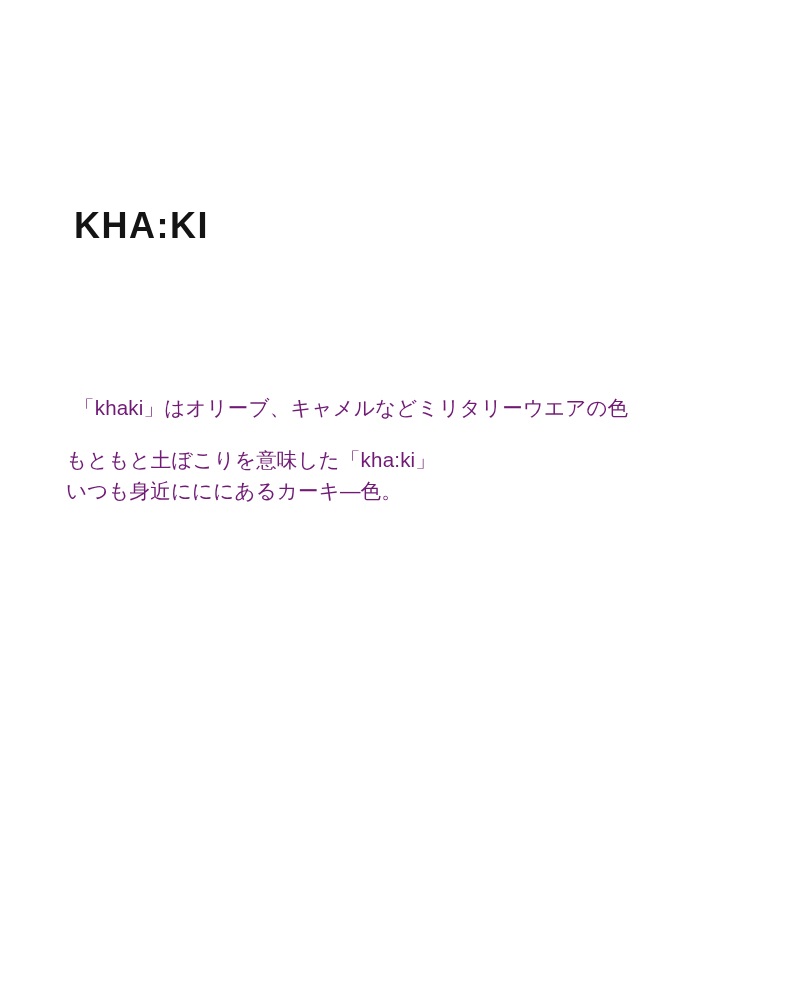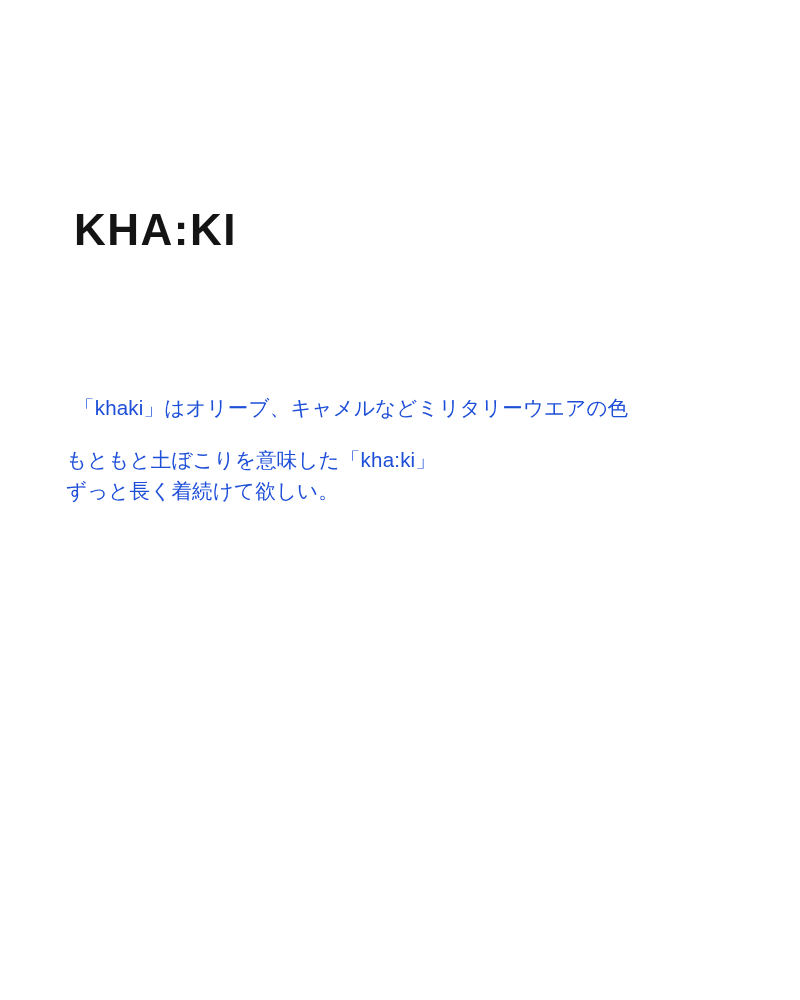--- a/index.html
+++ b/index.html
@@ -19,37 +19,37 @@
     width: 800px;
     height: 1000px;
     box-sizing: border-box;
   }
   .brand-logo {
     position: absolute;
     left: 74px;
     top: 208px;
     font-family: "Liberation Sans", sans-serif;
     font-weight: bold;
-    font-size: 44px;
+    font-size: 36px;
     letter-spacing: 1.5px;
     color: #141414;
     line-height: 1;
     white-space: nowrap;
   }
   .body-copy {
     position: absolute;
     left: 66px;
     top: 392px;
     width: 700px;
   }
   .para {
     margin: 0;
     font-size: 20.5px;
     line-height: 31px;
-    color: #1d4ed8;
+    color: #701a75;
     font-family: "Liberation Sans", sans-serif;
     letter-spacing: 0.2px;
   }
   .para + .para {
     margin-top: 21px;
   }
   .para .line {
     display: block;
     white-space: nowrap;
   }
@@ -65,19 +65,19 @@
   <div class="brand-logo">KHA:KI</div>
 
   <div class="body-copy">
 
     <p class="para para-lead">
       <span class="line">「khaki」はオリーブ、キャメルなどミリタリーウエアの色</span>
     </p>
 
     <p class="para para-story">
       <span class="line">もともと土ぼこりを意味した「kha:ki」</span>
-      <span class="line">ずっと長く着続けて欲しい。</span>
+      <span class="line">いつも身近にににあるカーキ―色。</span>
     </p>
 
 
   </div>
 
 </div>
 
 </body></html>

